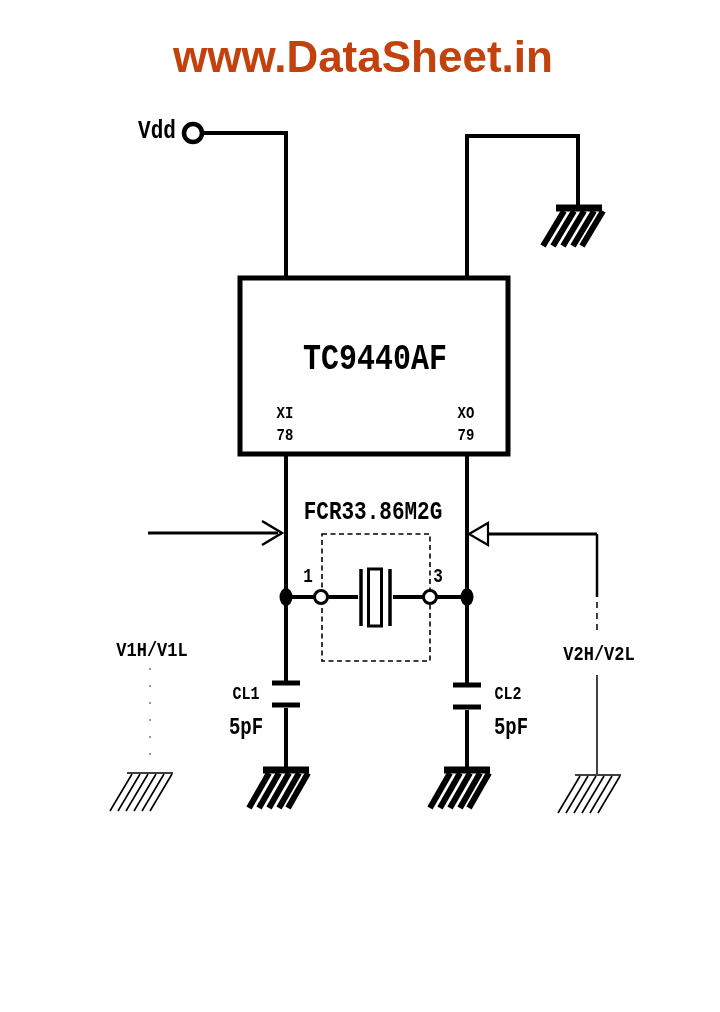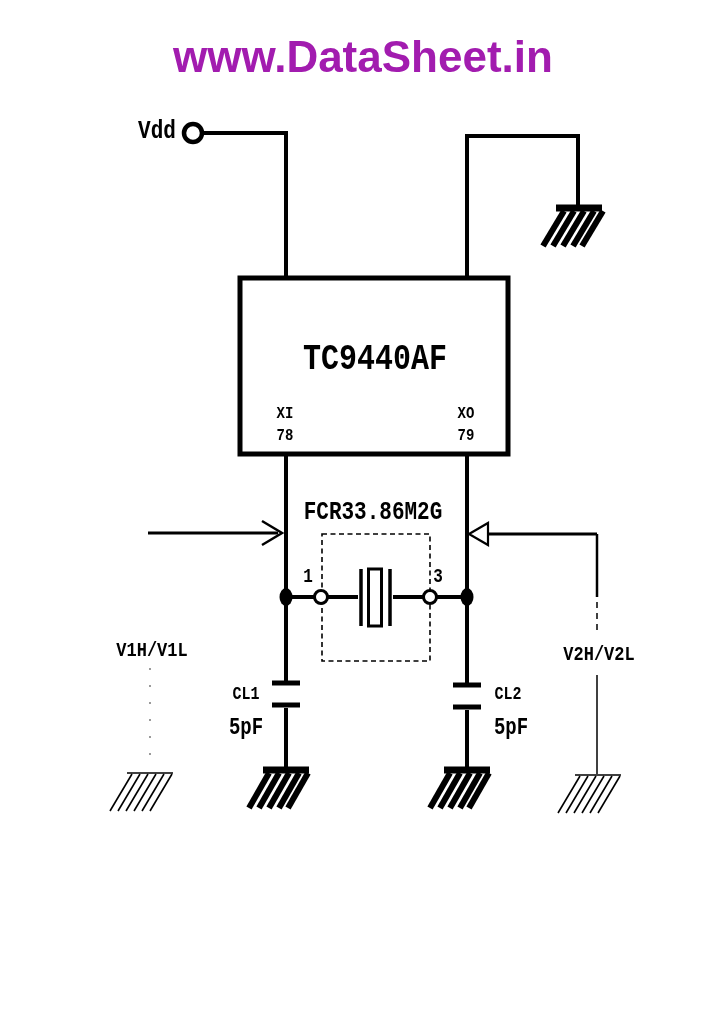--- a/index.html
+++ b/index.html
@@ -13,21 +13,21 @@
     font-family:"Liberation Mono","DejaVu Sans Mono",monospace;
     font-weight:bold;color:#000;white-space:nowrap;
     transform:translate(-50%,-50%) scaleY(1.22);
     line-height:1;
   }
   .logo{
     position:absolute;left:363px;top:57px;
     transform:translate(-50%,-50%);
     font-family:"Liberation Sans","DejaVu Sans",sans-serif;
     font-weight:bold;font-size:44px;letter-spacing:0px;
-    color:#a21caf;white-space:nowrap;line-height:1;
+    color:#c2410c;white-space:nowrap;line-height:1;
   }
   .fs14{font-size:14px;} .fs15{font-size:15px;} .fs16{font-size:16px;}
   .fs17{font-size:17px;} .fs19{font-size:19px;} .fs21{font-size:21px;}
   .fs30{font-size:30px;}
 </style>
 </head>
 <body>
 
 <div id="stage">
 

